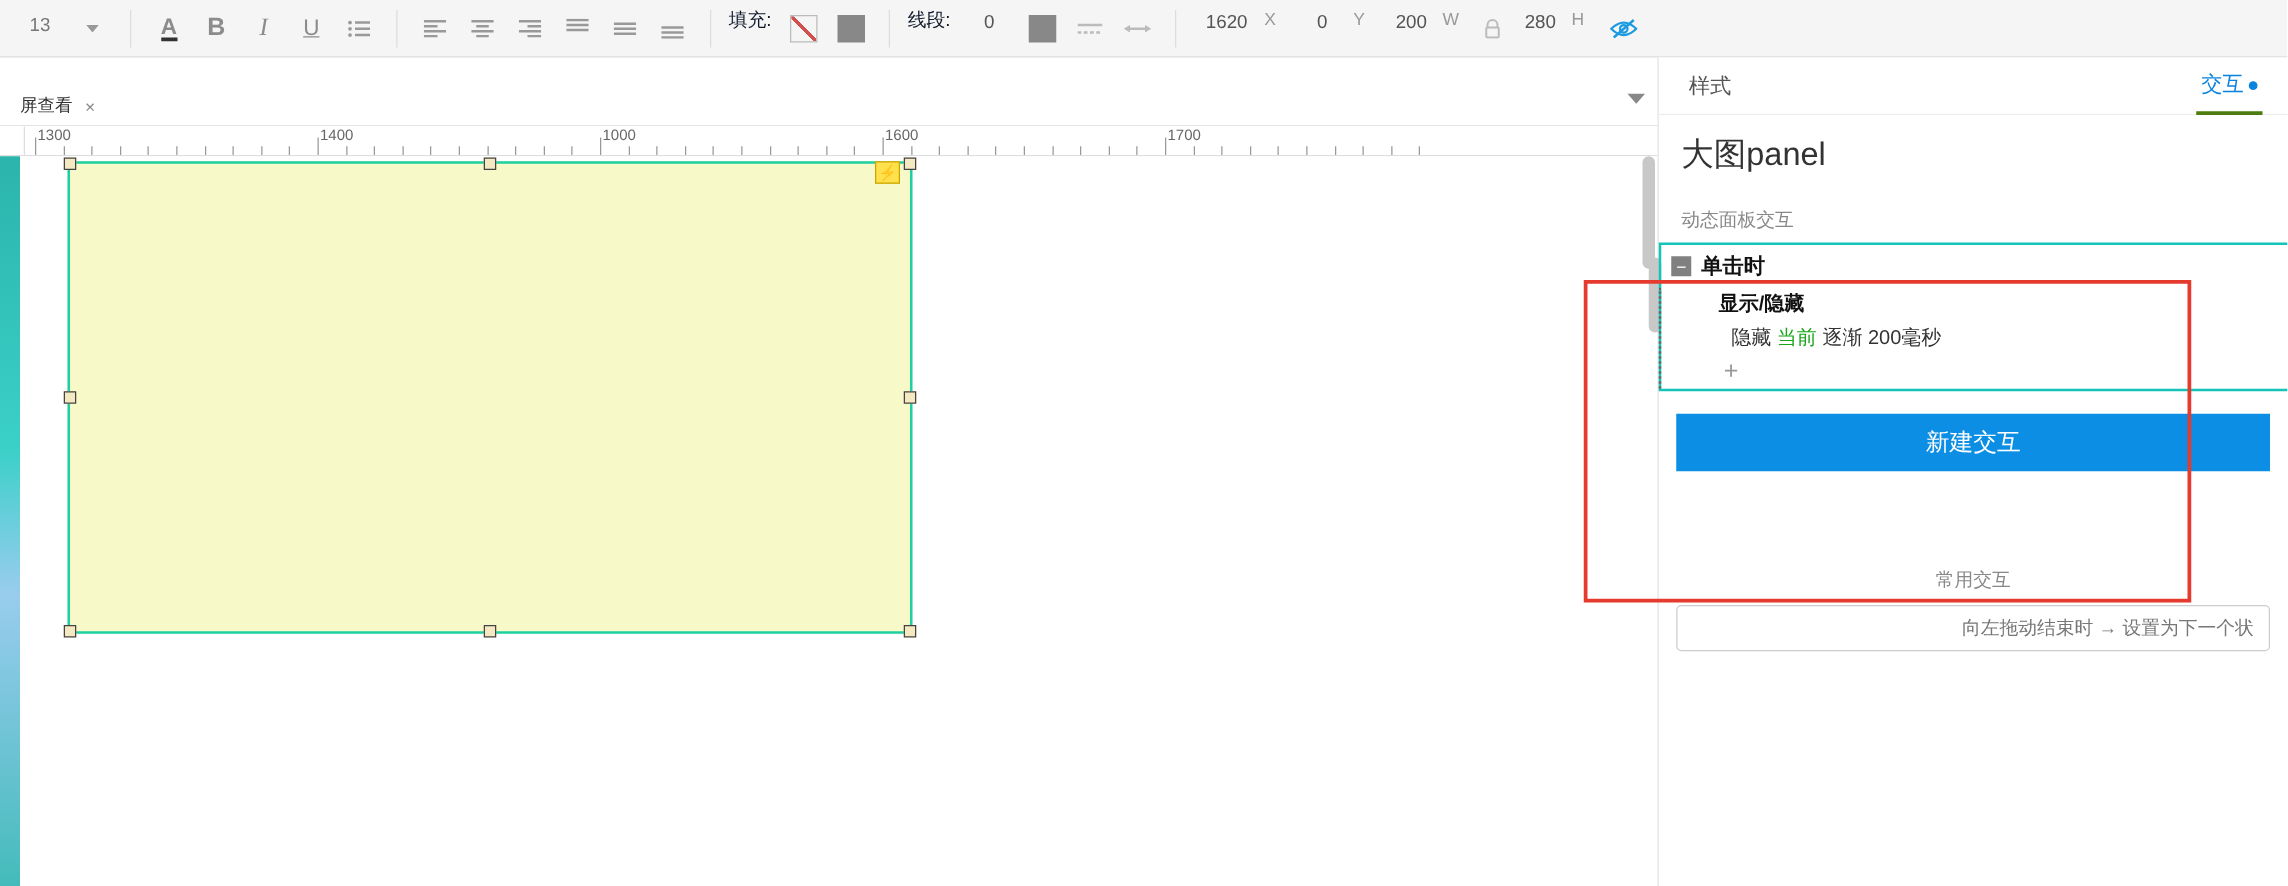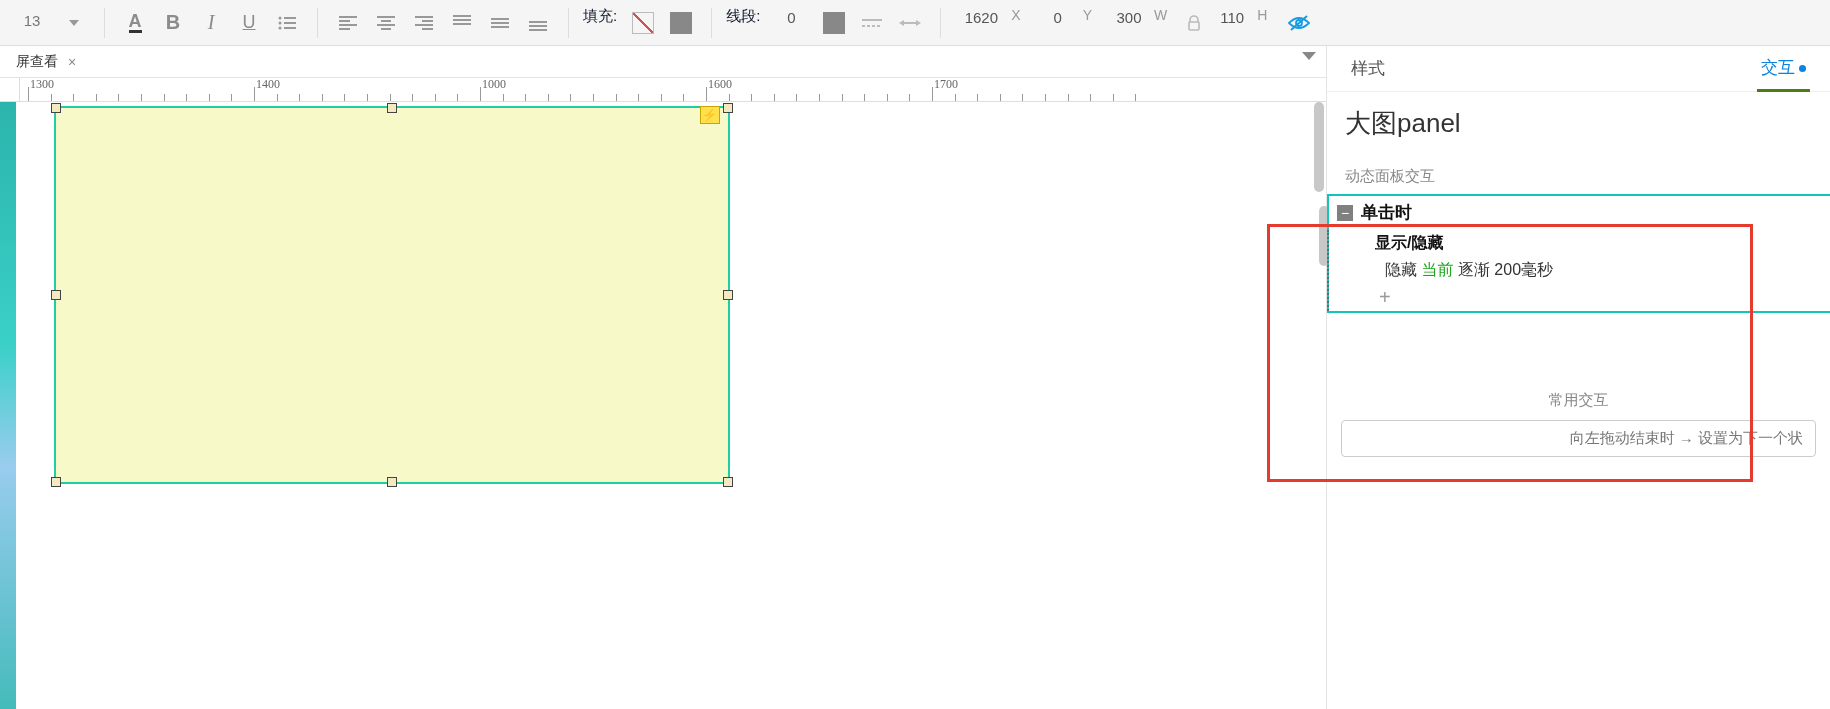--- a/index.html
+++ b/index.html
@@ -77,20 +77,21 @@
   
   .main {
     display: flex;
     height: calc(100vh - 46px);
   }
   .canvas-wrap {
     flex: 1 1 auto;
     position: relative;
     background: #fff;
     overflow: hidden;
+    margin-top: 23px;
   }
   .right-panel {
     width: 504px;
     border-left: 1px solid #e4e4e4;
     background: #fff;
     position: relative;
     display:flex;flex-direction:column;
   }
 
   
@@ -118,21 +119,20 @@
     cursor:pointer;
   }
 
   
   .ruler {
     position: relative;
     height: 24px;
     background:#fff;
     border-bottom:1px solid #ddd;
     overflow:hidden;
-    font-family:Liberation Serif, serif;
   }
   .ruler-tick {
     position:absolute; bottom:0;
     width:1px;background:#999;
   }
   .ruler-tick.major { height: 14px; }
   .ruler-tick.minor { height: 7px; }
   .ruler-label {
     position:absolute; bottom:9px;
     font-size:12px;color:#666;
@@ -385,29 +385,29 @@
           <path d="M22 5 L17 2 L17 8 Z" fill="#bbb"></path>
         </svg>
       </div>
   </div>
   <div class="tb-sep"></div>
   <div class="tb-group">
     <span class="tb-val" style="min-width:52px">1620</span>
     <span class="tb-suffix">X</span>
     <span class="tb-val">0</span>
     <span class="tb-suffix">Y</span>
-    <span class="tb-val">300</span>
+    <span class="tb-val">200</span>
     <span class="tb-suffix">W</span>
     <div class="tb-btn" style="width:22px">
       <svg width="14" height="16">
           <path d="M3 7 V5 a4 4 0 0 1 8 0 V7" fill="none" stroke="#bbb" stroke-width="1.6"></path>
           <rect x="2" y="7" width="10" height="8" rx="1" fill="none" stroke="#bbb" stroke-width="1.6"></rect>
         </svg>
     </div>
-    <span class="tb-val">110</span>
+    <span class="tb-val">280</span>
     <span class="tb-suffix">H</span>
     <div class="tb-btn eye-off">
       <svg width="22" height="16">
           <path d="M1 8 Q11 -2 21 8 Q11 18 1 8 Z" fill="none" stroke="#1a9be0" stroke-width="1.8"></path>
           <circle cx="11" cy="8" r="3" fill="none" stroke="#1a9be0" stroke-width="1.8"></circle>
           <line x1="3" y1="15" x2="19" y2="1" stroke="#1a9be0" stroke-width="2"></line>
         </svg>
     </div>
   </div>
 </div>
@@ -526,18 +526,19 @@
       <div class="ib-action">显示/隐藏</div>
       <div class="ib-detail">
         <span>隐藏</span>
         <span class="kw-current">当前</span>
         <span>逐渐</span>
         <span>200毫秒</span>
       </div>
       <div class="ib-add">+</div>
     </div>
 
+    <div class="new-interaction-btn">新建交互</div>
 
     <div class="common-label">常用交互</div>
     <div class="common-box">向左拖动结束时 → 设置为下一个状</div>
   </div>
 
 </div>
 
 </body></html>

